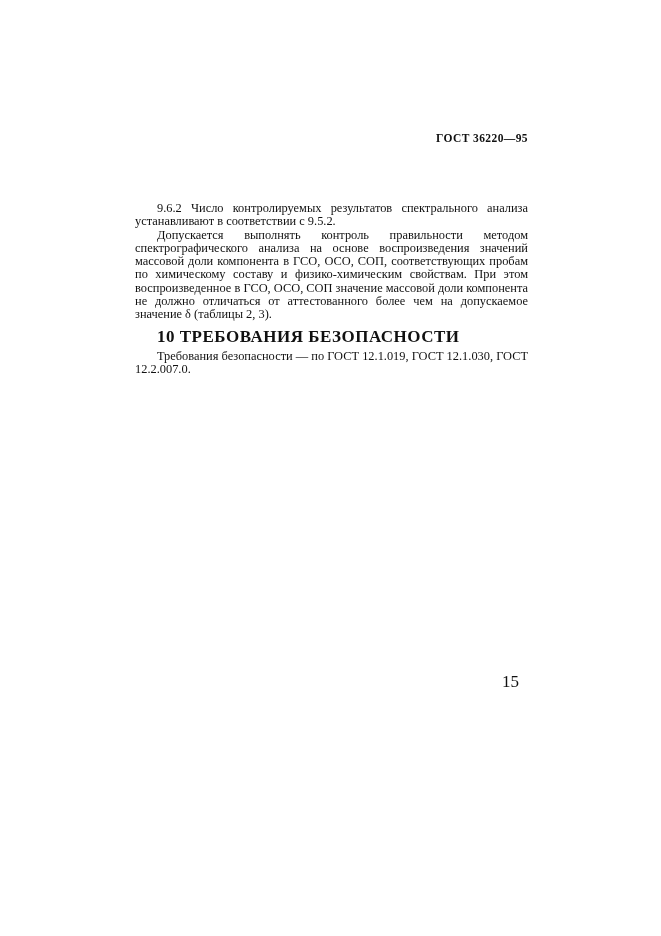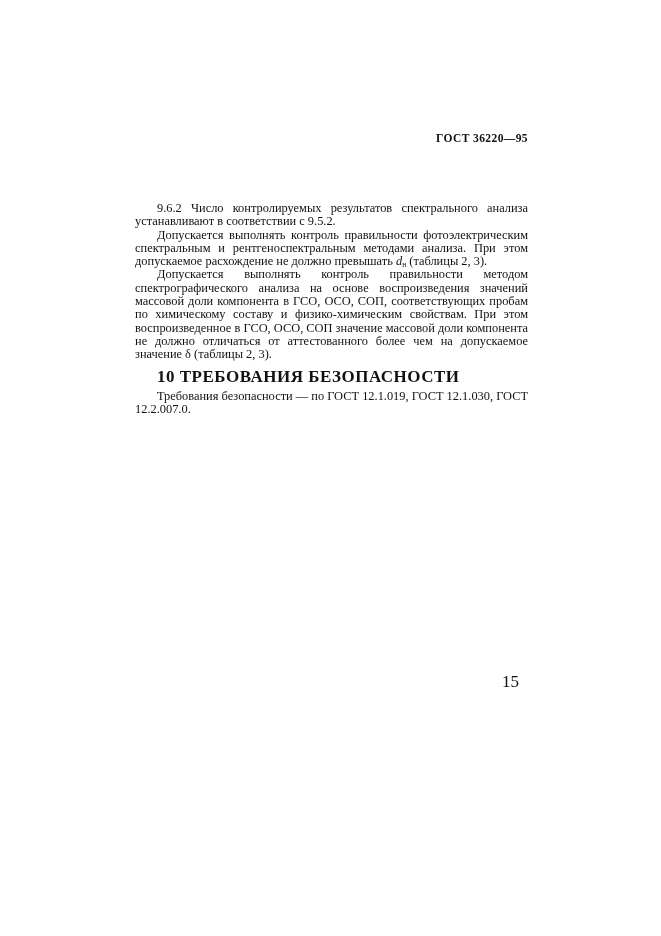--- a/index.html
+++ b/index.html
@@ -74,21 +74,20 @@
 
 <div class="page">
 
   <div class="running-header">ГОСТ 36220—95</div>
 
   <div class="textblock">
 
     <p class="para">9.6.2 Число контролируемых результатов спектрального анализа устанавливают в соответствии с 9.5.2.</p>
 
 
-    <p class="para"><span>Допускается выполнять контроль правильности фотоэлектрическим спектральным и рентгеноспектральным методами анализа. При этом допускаемое расхождение не должно превышать </span><span class="sym"><i>d</i><sub>н</sub></span><span> (таблицы 2, 3).</span></p>
 
     <p class="para">Допускается выполнять контроль правильности методом спектрографического анализа на основе воспроизведения значений массовой доли компонента в ГСО, ОСО, СОП, соответствующих пробам по химическому составу и физико-химическим свойствам. При этом воспроизведенное в ГСО, ОСО, СОП значение массовой доли компонента не должно отличаться от аттестованного более чем на допускаемое значение δ (таблицы 2, 3).</p>
 
 
     <p class="section-heading">10 ТРЕБОВАНИЯ БЕЗОПАСНОСТИ</p>
 
     <p class="para">Требования безопасности — по ГОСТ 12.1.019, ГОСТ 12.1.030, ГОСТ 12.2.007.0.</p>
 
   </div>
 

